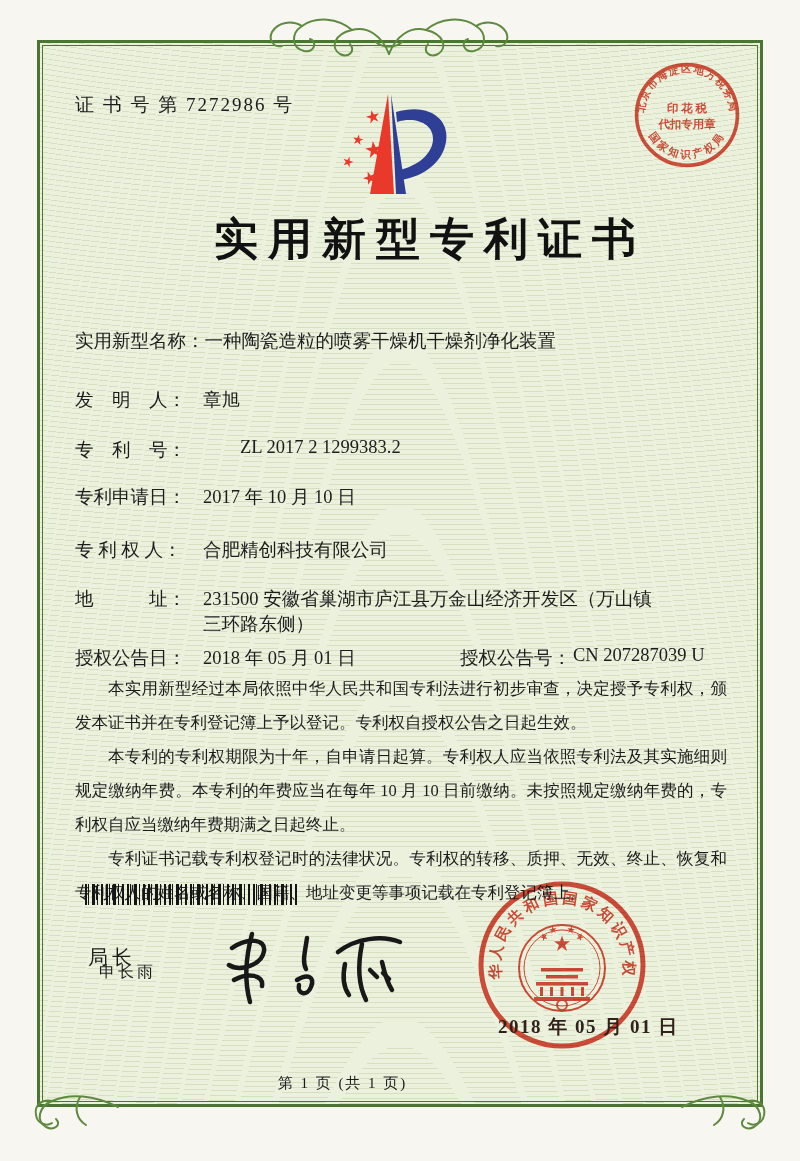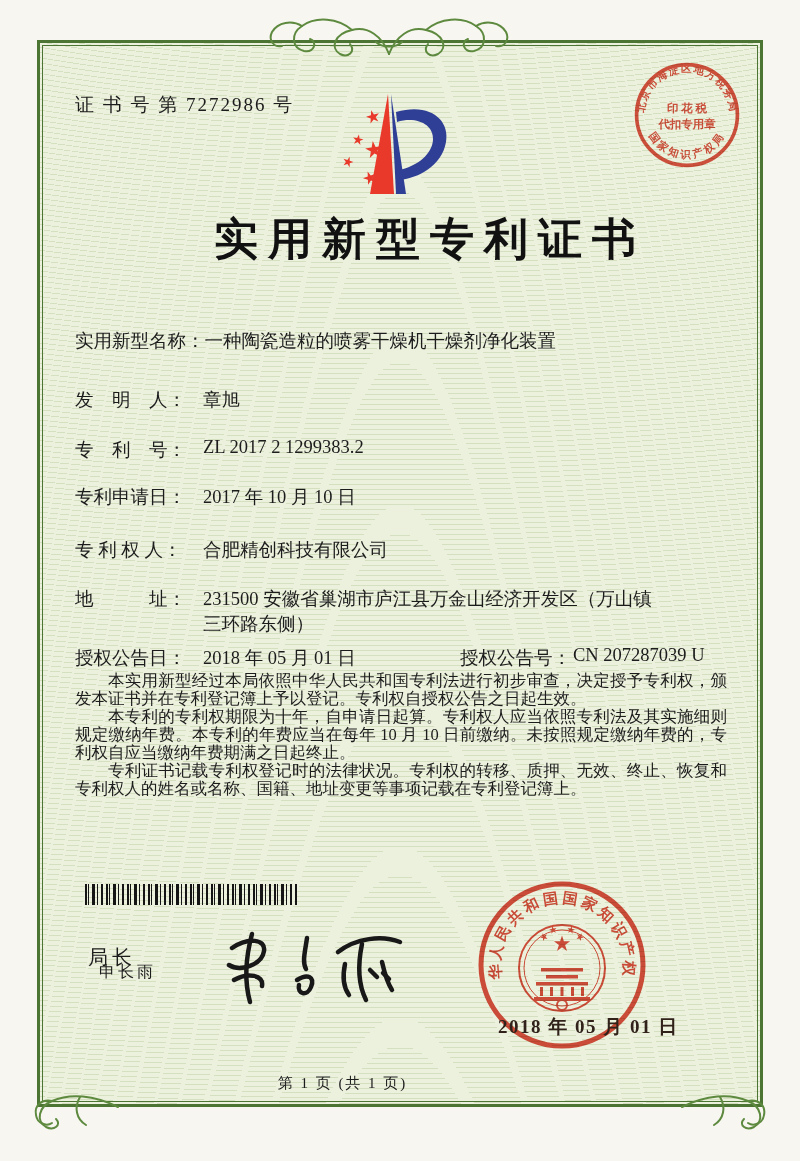--- a/index.html
+++ b/index.html
@@ -15,21 +15,21 @@
   .frame-inner{position:absolute;left:2px;top:2px;right:2px;bottom:2px;border:1px solid #4c7534;}
   .ornament{position:absolute;z-index:3;}
   
   .abs{position:absolute;z-index:5;color:#1c1c1c;}
   .certno{left:75px;top:92px;font-size:19px;letter-spacing:2px;}
   .title{left:0;top:210px;width:800px;text-align:center;font-size:44px;font-weight:bold;
     letter-spacing:10px;color:#111;padding-left:30px;}
   .row{left:75px;width:655px;font-size:18.5px;display:flex;align-items:flex-start;}
   .row .lbl{flex:0 0 128px;white-space:nowrap;}
   .row .val{white-space:nowrap;}
-  .paras{left:75px;top:672px;width:652px;font-size:16.5px;line-height:18px;text-align:justify;}
+  .paras{left:75px;top:672px;width:652px;font-size:16.5px;line-height:34px;text-align:justify;}
   .paras p{margin:0;text-indent:2em;}
   .barcode{left:85px;top:884px;width:212px;height:21px;z-index:5;
     background:repeating-linear-gradient(90deg,#151515 0 2px,transparent 2px 3px,
       #151515 3px 4px,transparent 4px 7px,#151515 7px 10px,transparent 10px 12px,
       #151515 12px 13px,transparent 13px 16px,#151515 16px 18px,transparent 18px 21px);}
   .officer-title{left:88px;top:944px;font-size:20px;letter-spacing:4px;}
   .officer-name{left:88px;top:962px;font-size:16px;letter-spacing:3px;margin-left:11px;}
   .signature{left:212px;top:920px;z-index:6;}
   .seal-big{left:477px;top:880px;width:170px;height:170px;z-index:7;mix-blend-mode:multiply;opacity:0.92;}
   .seal-date{left:498px;top:1014px;font-size:19px;letter-spacing:1.5px;color:#30211a;z-index:8;font-weight:bold;}
@@ -110,21 +110,21 @@
   <div class="abs title">实用新型专利证书</div>
 
   <div class="abs row" style="top:328px;">
     <span class="lbl">实用新型名称：</span>
     <span class="val">一种陶瓷造粒的喷雾干燥机干燥剂净化装置</span>
   </div>
   <div class="abs row" style="top:387px;">
     <span class="lbl">发　明　人：</span>
     <span class="val">章旭</span>
   </div>
-  <div class="abs row" style="top:437px;">
+  <div class="abs row" style="top:437px;gap:37px;">
     <span class="lbl">专　利　号：</span>
     <span class="val">ZL 2017 2 1299383.2</span>
   </div>
   <div class="abs row" style="top:484px;">
     <span class="lbl">专利申请日：</span>
     <span class="val">2017 年 10 月 10 日</span>
   </div>
   <div class="abs row" style="top:537px;align-items:flex-end;">
     <span class="lbl">专 利 权 人：</span>
     <span class="val">合肥精创科技有限公司</span>

